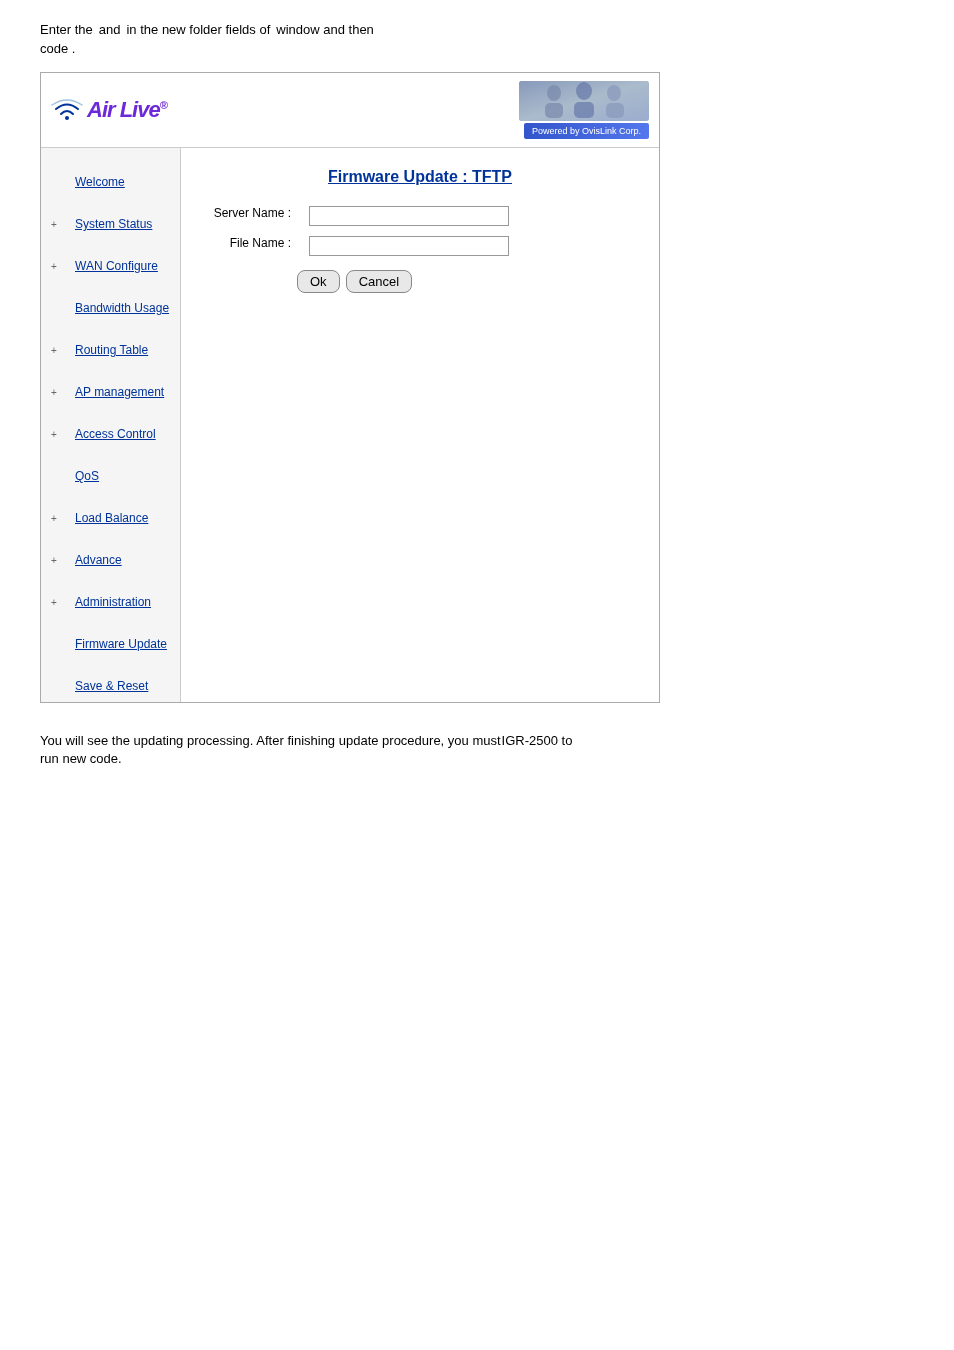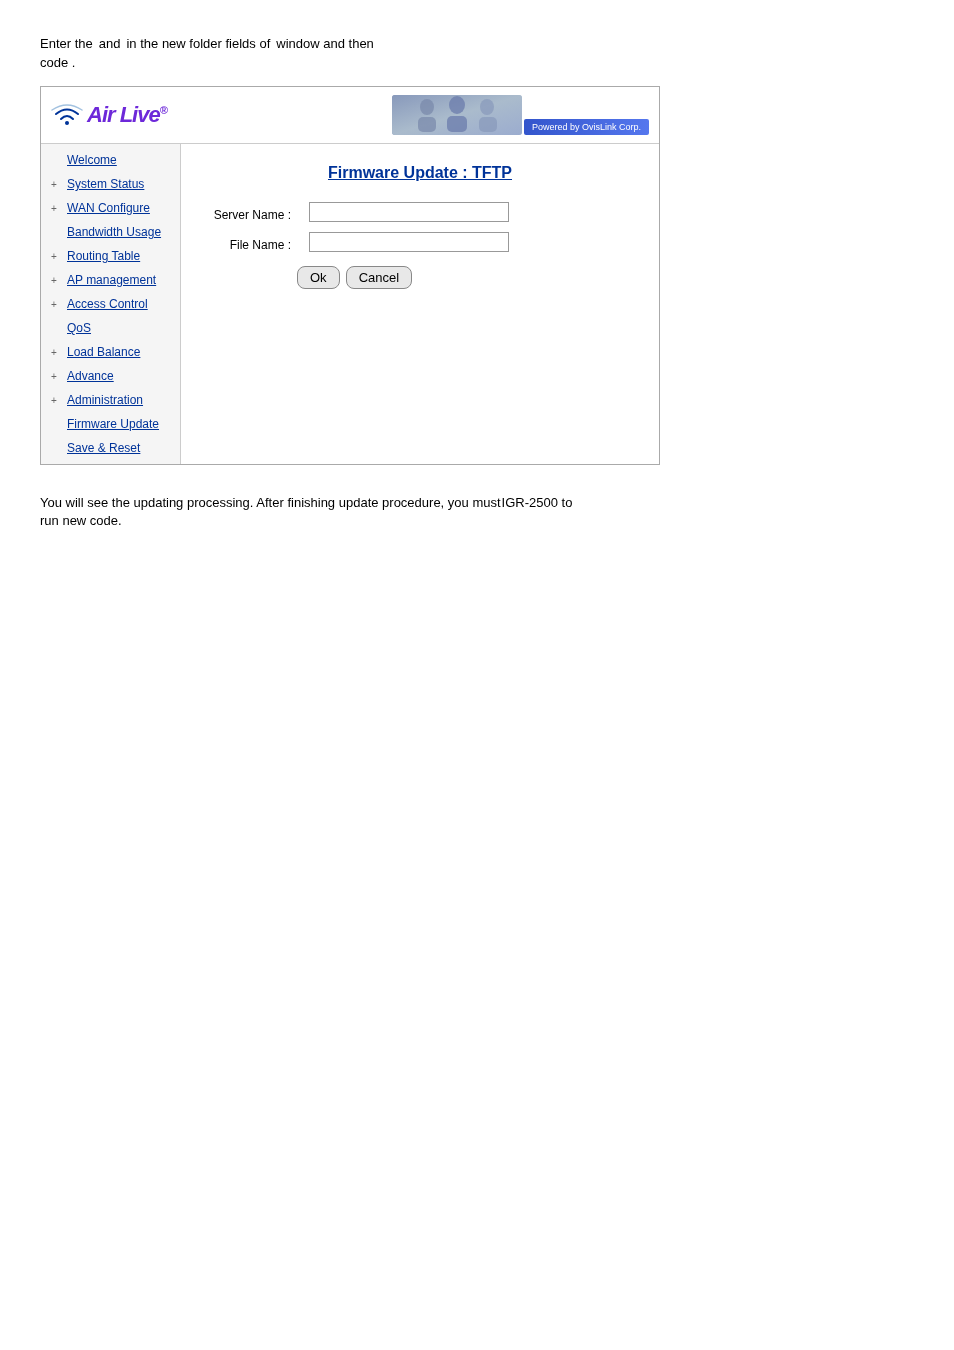--- a/index.html
+++ b/index.html
@@ -6,21 +6,21 @@
     body {
       font-family: Arial, sans-serif;
       font-size: 13px;
       background: #fff;
       width: 954px;
       min-height: 1350px;
       color: #000;
     }
 
     .page-wrapper {
-      padding: 36px 40px;
+      padding: 22px 40px;
     }
 
     .instruction-line {
       display: flex;
       flex-direction: row;
       gap: 0;
       font-size: 13px;
       margin-bottom: 4px;
       flex-wrap: wrap;
     }
@@ -66,21 +66,22 @@
       padding: 4px 0;
       flex-shrink: 0;
     }
 
     .sidebar-item {
       padding: 5px 10px;
       font-size: 12px;
       cursor: pointer;
       display: flex;
       align-items: center;
-      gap: 4px;
+      gap: 12px;
+      margin-top: 18px;
     }
 
     .sidebar-item a {
       color: #003399;
       text-decoration: underline;
       font-size: 12px;
     }
 
     .sidebar-expand {
       font-size: 10px;
@@ -101,21 +102,21 @@
       font-size: 16px;
       color: #003399;
       text-align: center;
       font-weight: bold;
       margin-bottom: 20px;
       text-decoration: underline;
     }
 
     .form-row {
       display: flex;
-      align-items: flex-end;
+      align-items: flex-start;
       margin-bottom: 10px;
       gap: 18px;
     }
 
     .form-label {
       width: 90px;
       text-align: right;
       font-size: 12px;
     }
 
@@ -176,21 +177,21 @@
           <circle cx="16" cy="20" r="2" fill="#003399"></circle>
           <path d="M10 16 Q16 10 22 16" stroke="#003399" stroke-width="2" fill="none" stroke-linecap="round"></path>
           <path d="M5 11 Q16 2 27 11" stroke="#003399" stroke-width="2" fill="none" stroke-linecap="round"></path>
           <path d="M1 7 Q16 -3 31 7" stroke="#6699cc" stroke-width="1.5" fill="none" stroke-linecap="round" opacity="0.6"></path>
         </svg>
         <span style="font-size:22px; font-weight:bold; color:#6d28d9; font-style:italic; letter-spacing:-1px;">
           <span>Air Live</span><sup style="font-size:11px;">®</sup>
         </span>
       </div>
 
-      <div style="display:flex; flex-direction:row; align-items:flex-end; gap:2px;">
+      <div style="display:flex; flex-direction:column; align-items:flex-end; gap:2px;">
 
         <div style="width:130px; height:40px; background:linear-gradient(90deg, #8899bb, #aab8cc, #c8d5e2, #b8c5d5); border-radius:3px; display:flex; align-items:center; justify-content:center; overflow:hidden; position:relative;">
 
           <svg width="130" height="40" viewBox="0 0 130 40">
             <rect width="130" height="40" fill="url(#grad1)"></rect>
             <defs>
               <linearGradient id="grad1" x1="0%" y1="0%" x2="100%" y2="100%">
                 <stop offset="0%" style="stop-color:#8899bb"></stop>
                 <stop offset="50%" style="stop-color:#aabbcc"></stop>
                 <stop offset="100%" style="stop-color:#9baccf"></stop>

